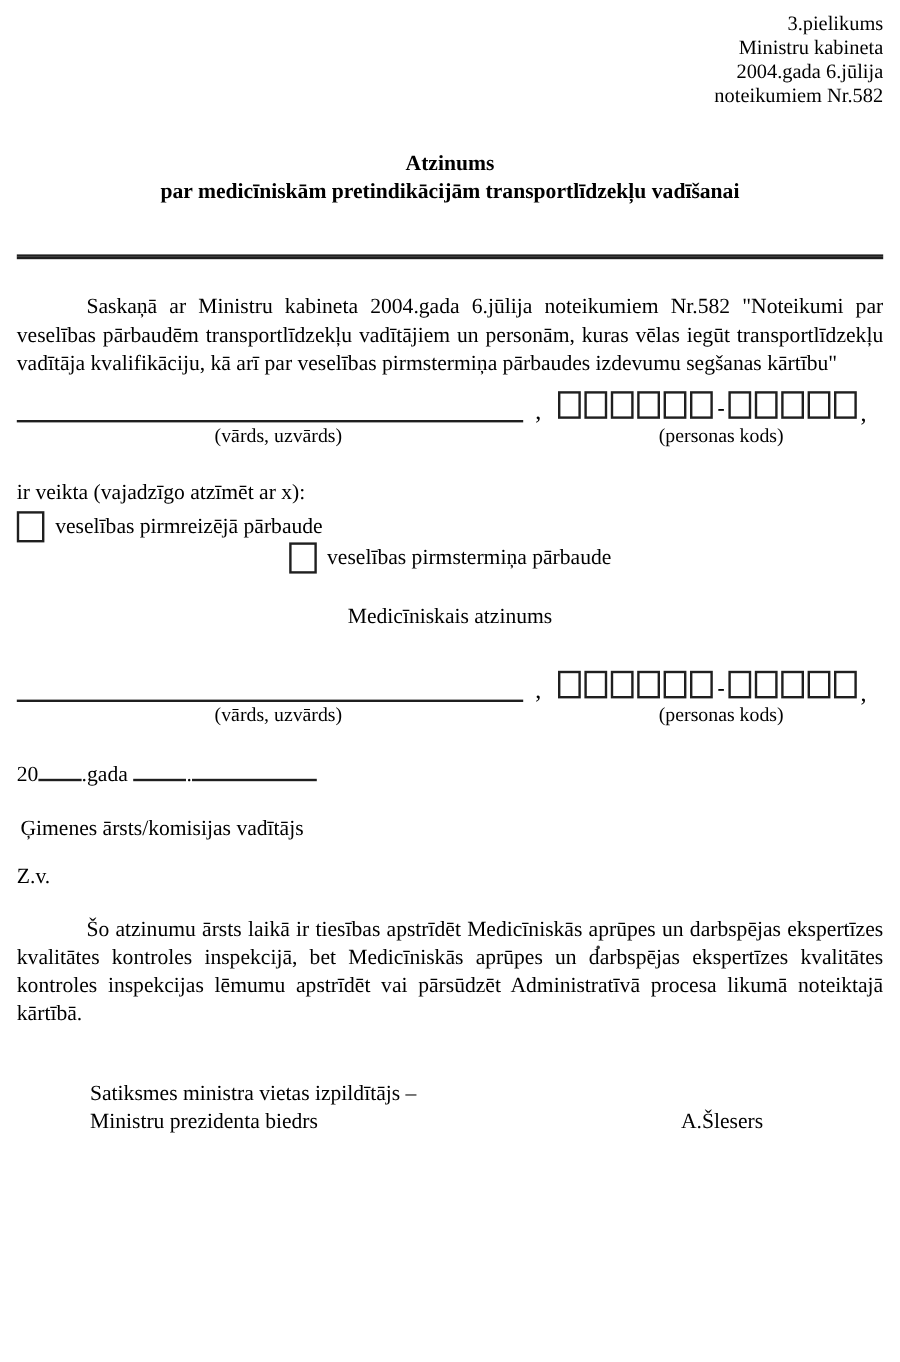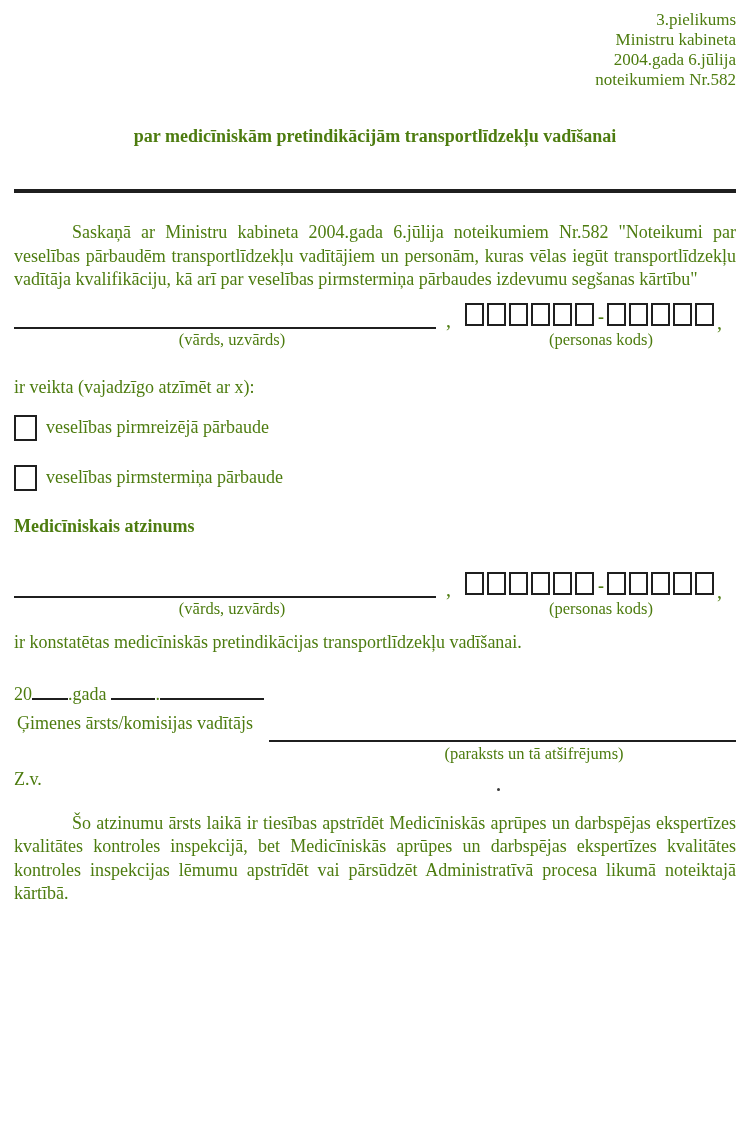--- a/index.html
+++ b/index.html
@@ -1,19 +1,19 @@
 <!DOCTYPE html>
 <html><head>
 <meta charset="utf-8">
 <style>
   html,body{margin:0;padding:0;background:#ffffff;}
   .page{
     width:750px;height:1135px;box-sizing:border-box;
     padding:10px 14px 0 14px;
-    background:#ffffff;color:#4d7c0f;
+    background:#ffffff;color:#000000;
     font-family:"Liberation Serif","DejaVu Serif",serif;
     font-size:18px;line-height:23.5px;
     position:relative;overflow:hidden;
   }
   
   .annex{text-align:right;font-size:17px;line-height:20px;}
   
   .title{margin-top:35px;text-align:center;font-weight:bold;font-size:18px;line-height:23px;}
   
   .inst{margin-top:41px;}
@@ -28,37 +28,37 @@
   .code-group{display:flex;align-items:flex-end;padding-left:8px;padding-bottom:3px;}
   .code-box{display:inline-block;width:15px;height:19px;border:2px solid #1f1f1f;margin-right:3px;background:#fff;}
   .code-dash{font-weight:bold;padding:0 3px 1px 1px;line-height:16px;}
   .code-comma{font-size:20px;line-height:14px;}
   .captions-row{display:flex;font-size:16.5px;line-height:18px;padding-top:2px;}
   .cap-name{width:436px;text-align:center;}
   .cap-code{width:270px;margin-left:16px;text-align:center;}
   
   .prompt{margin-top:26px;line-height:24px;}
   .check-item{display:flex;align-items:center;height:26px;}
-  .check-item.first{margin-top:16px;}
+  .check-item.first{margin-top:4px;}
   .check-item.second{margin-top:20px;}
-  .check-item.third{margin-top:24px;}
+  .check-item.third{justify-content:center;}
   .checkbox{width:19px;height:22px;border:2px solid #1f1f1f;background:#fff;flex:0 0 auto;}
   .check-label{margin-left:9px;white-space:nowrap;}
   
-  .mid-heading{margin-top:24px;text-align:left;font-weight:bold;line-height:23px;}
+  .mid-heading{margin-top:24px;text-align:center;font-weight:normal;line-height:23px;}
   .sign-row.second{margin-top:34px;}
   .statement{margin-top:12px;line-height:24px;}
   
   .date-line{margin-top:26px;line-height:26px;}
   .u{display:inline-block;border-bottom:2px solid #1f1f1f;height:18px;vertical-align:baseline;}
   .u1{width:36px;}
   .u2{width:44px;margin-left:5px;}
   .u3{width:104px;}
   
-  .sig-row{display:flex;align-items:flex-end;margin-top:4px;line-height:24px;}
+  .sig-row{display:flex;align-items:flex-start;margin-top:20px;line-height:24px;flex-direction:column;}
   .sig-role{white-space:nowrap;padding-left:3px;}
   .sig-line{flex:1;margin-left:16px;border-bottom:2px solid #1f1f1f;position:relative;bottom:-7px;}
   .sig-caption-row{display:flex;margin-top:10px;font-size:16.5px;line-height:18px;}
   .sig-caption-spacer{width:318px;}
   .sig-caption{flex:1;text-align:center;}
   .seal{margin-top:4px;line-height:24px;}
   .appeal{margin-top:21px;}
   
   .footer{margin-top:43px;display:flex;justify-content:space-between;align-items:flex-end;}
   .footer-left{padding-left:61px;line-height:23px;}
@@ -72,20 +72,21 @@
 <div class="page">
 
   <div class="annex">
     <div>3.pielikums</div>
     <div>Ministru kabineta</div>
     <div>2004.gada 6.jūlija</div>
     <div>noteikumiem Nr.582</div>
   </div>
 
   <div class="title">
+    <div>Atzinums</div>
     <div>par medicīniskām pretindikācijām transportlīdzekļu vadīšanai</div>
   </div>
 
   <div class="inst">
     <div class="rule"></div>
     <div class="rule"></div>
   </div>
 
   <div class="para">Saskaņā ar Ministru kabineta 2004.gada 6.jūlija noteikumiem Nr.582 "Noteikumi par veselības pārbaudēm transportlīdzekļu vadītājiem un personām, kuras vēlas iegūt transportlīdzekļu vadītāja kvalifikāciju, kā arī par veselības pirmstermiņa pārbaudes izdevumu segšanas kārtību"</div>
 
@@ -143,35 +144,40 @@
         <span class="code-box"></span>
         <span class="code-box"></span>
       </div>
     <div class="code-comma">,</div>
   </div>
   <div class="captions-row">
     <div class="cap-name">(vārds, uzvārds)</div>
     <div class="cap-code">(personas kods)</div>
   </div>
 
-  <div class="statement">ir konstatētas medicīniskās pretindikācijas transportlīdzekļu vadīšanai.</div>
 
   <div class="date-line">
     <span>20</span><span class="u u1"></span><span>.gada</span><span class="u u2"></span><span>.</span><span class="u u3"></span>
   </div>
 
   <div class="sig-row">
     <div class="sig-role">Ģimenes ārsts/komisijas vadītājs</div>
     <div class="sig-line"></div>
   </div>
   <div class="sig-caption-row">
     <div class="sig-caption-spacer"></div>
-    <div class="sig-caption">(paraksts un tā atšifrējums)</div>
   </div>
 
   <div class="seal">Z.v.</div>
 
   <div class="para appeal">Šo atzinumu ārsts laikā ir tiesības apstrīdēt Medicīniskās aprūpes un darbspējas ekspertīzes kvalitātes kontroles inspekcijā, bet Medicīniskās aprūpes un darbspējas ekspertīzes kvalitātes kontroles inspekcijas lēmumu apstrīdēt vai pārsūdzēt Administratīvā procesa likumā noteiktajā kārtībā.</div>
 
+  <div class="footer">
+    <div class="footer-left">
+      <div>Satiksmes ministra vietas izpildītājs –</div>
+      <div>Ministru prezidenta biedrs</div>
+    </div>
+    <div class="footer-right">A.Šlesers</div>
+  </div>
 
   <div class="stray-dot"></div>
 
 </div>
 
 </body></html>

